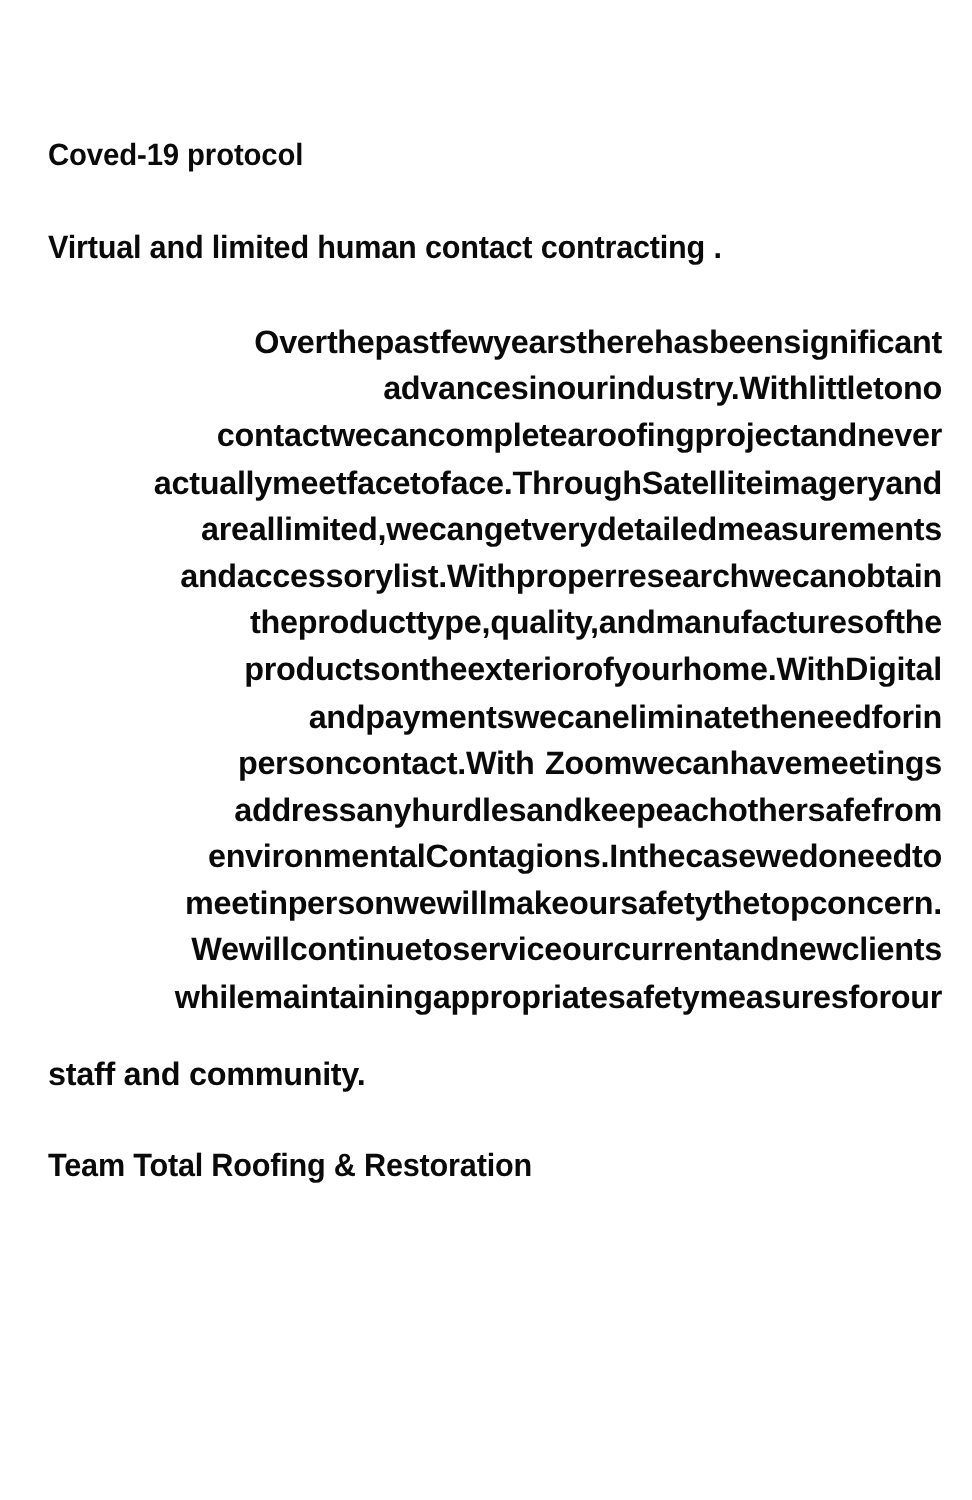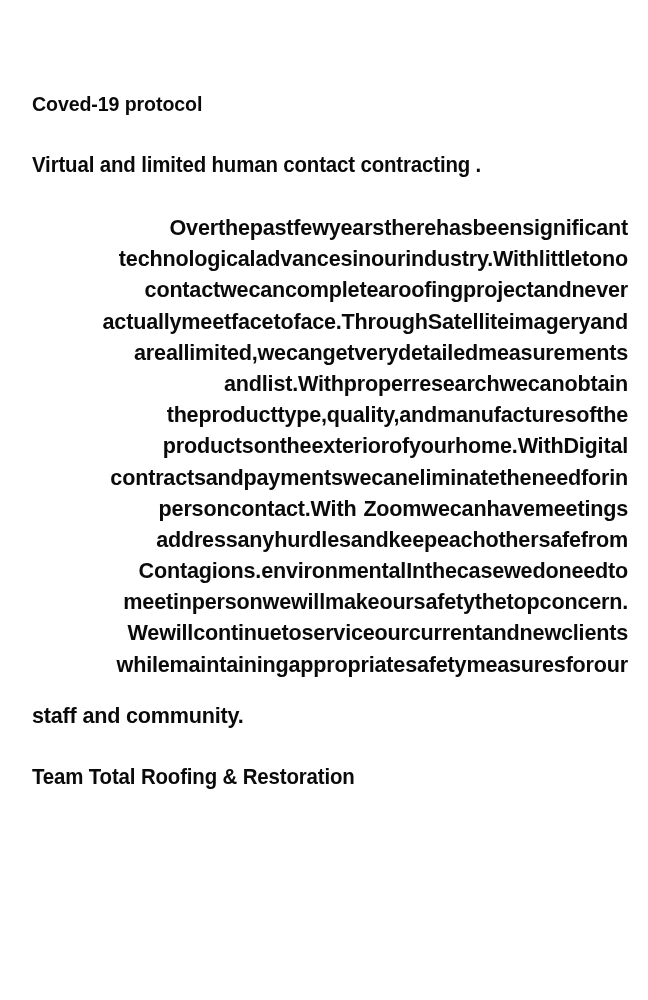--- a/index.html
+++ b/index.html
@@ -113,31 +113,31 @@
     <div class="line-heading">Coved-19 protocol</div>
 
     <div class="gap-heading"></div>
 
     <div class="line-subheading">Virtual and limited human contact contracting .</div>
 
     <div class="gap-sub"></div>
 
     <div class="paragraph" id="body-paragraph">
         <div class="body-line"><span class="w">Over</span><span class="w">the</span><span class="w">past</span><span class="w">few</span><span class="w">years</span><span class="w">there</span><span class="w">has</span><span class="w">been</span><span class="w">significant</span></div>
-        <div class="body-line"><span class="w">technological</span><span class="w">advances</span><span class="w">in</span><span class="w">our</span><span class="w">industry.</span><span class="w">With</span><span class="w">little</span><span class="w">to</span><span class="w">no</span></div>
+        <div class="body-line"><span class="w">advances</span><span class="w">in</span><span class="w">our</span><span class="w">industry.</span><span class="w">With</span><span class="w">little</span><span class="w">to</span><span class="w">no</span></div>
         <div class="body-line"><span class="w">contact</span><span class="w">we</span><span class="w">can</span><span class="w">complete</span><span class="w">a</span><span class="w">roofing</span><span class="w">project</span><span class="w">and</span><span class="w">never</span></div>
         <div class="body-line"><span class="w">actually</span><span class="w">meet</span><span class="w">face</span><span class="w">to</span><span class="w">face.</span><span class="w">Through</span><span class="w">Satellite</span><span class="w">imagery</span><span class="w">and</span></div>
         <div class="body-line"><span class="w">areal</span><span class="w">limited,</span><span class="w">we</span><span class="w">can</span><span class="w">get</span><span class="w">very</span><span class="w">detailed</span><span class="w">measurements</span></div>
-        <div class="body-line"><span class="w">and</span><span class="w">list.</span><span class="w">With</span><span class="w">proper</span><span class="w">research</span><span class="w">we</span><span class="w">can</span><span class="w">obtain</span></div>
+        <div class="body-line"><span class="w">and</span><span class="w">accessory</span><span class="w">list.</span><span class="w">With</span><span class="w">proper</span><span class="w">research</span><span class="w">we</span><span class="w">can</span><span class="w">obtain</span></div>
         <div class="body-line"><span class="w">the</span><span class="w">product</span><span class="w">type,</span><span class="w">quality,</span><span class="w">and</span><span class="w">manufactures</span><span class="w">of</span><span class="w">the</span></div>
         <div class="body-line"><span class="w">products</span><span class="w">on</span><span class="w">the</span><span class="w">exterior</span><span class="w">of</span><span class="w">your</span><span class="w">home.</span><span class="w">With</span><span class="w">Digital</span></div>
-        <div class="body-line"><span class="w">contracts</span><span class="w">and</span><span class="w">payments</span><span class="w">we</span><span class="w">can</span><span class="w">eliminate</span><span class="w">the</span><span class="w">need</span><span class="w">for</span><span class="w">in</span></div>
+        <div class="body-line"><span class="w">and</span><span class="w">payments</span><span class="w">we</span><span class="w">can</span><span class="w">eliminate</span><span class="w">the</span><span class="w">need</span><span class="w">for</span><span class="w">in</span></div>
         <div class="body-line"><span class="w">person</span><span class="w">contact.</span><span class="w" style="margin-right: 7px;">With</span><span class="w">Zoom</span><span class="w">we</span><span class="w">can</span><span class="w">have</span><span class="w">meetings</span></div>
         <div class="body-line"><span class="w">address</span><span class="w">any</span><span class="w">hurdles</span><span class="w">and</span><span class="w">keep</span><span class="w">each</span><span class="w">other</span><span class="w">safe</span><span class="w">from</span></div>
-        <div class="body-line"><span class="w">Contagions.</span><span class="w">environmental</span><span class="w">In</span><span class="w">the</span><span class="w">case</span><span class="w">we</span><span class="w">do</span><span class="w">need</span><span class="w">to</span></div>
+        <div class="body-line"><span class="w">environmental</span><span class="w">Contagions.</span><span class="w">In</span><span class="w">the</span><span class="w">case</span><span class="w">we</span><span class="w">do</span><span class="w">need</span><span class="w">to</span></div>
         <div class="body-line"><span class="w">meet</span><span class="w">in</span><span class="w">person</span><span class="w">we</span><span class="w">will</span><span class="w">make</span><span class="w">our</span><span class="w">safety</span><span class="w">the</span><span class="w">top</span><span class="w">concern.</span></div>
         <div class="body-line"><span class="w">We</span><span class="w">will</span><span class="w">continue</span><span class="w">to</span><span class="w">service</span><span class="w">our</span><span class="w">current</span><span class="w">and</span><span class="w">new</span><span class="w">clients</span></div>
         <div class="body-line"><span class="w">while</span><span class="w">maintaining</span><span class="w">appropriate</span><span class="w">safety</span><span class="w">measures</span><span class="w">for</span><span class="w">our</span></div>
         <div class="body-line ragged">staff and community.</div>
       </div>
 
     <div class="gap-body"></div>
 
     <div class="line-signature">Team Total Roofing &amp; Restoration</div>
 

